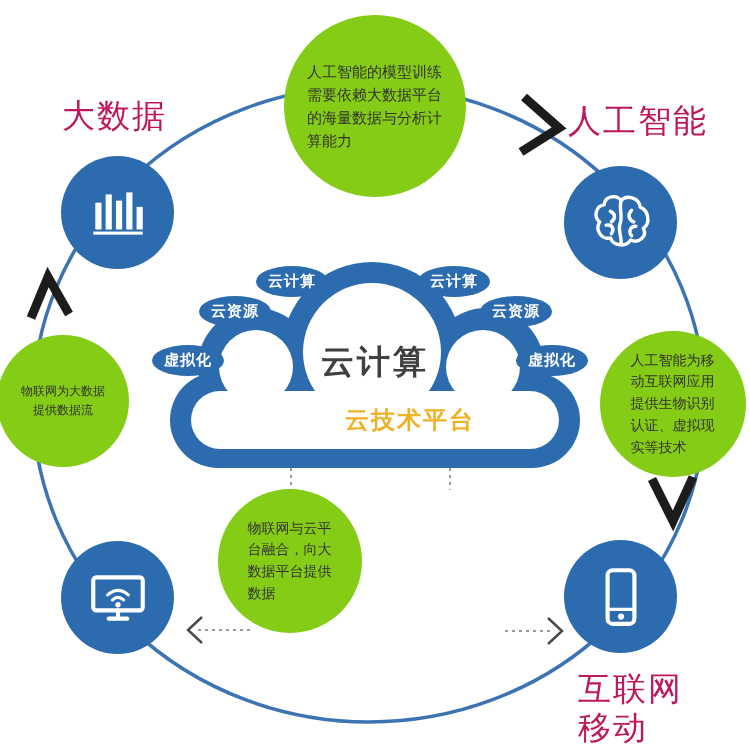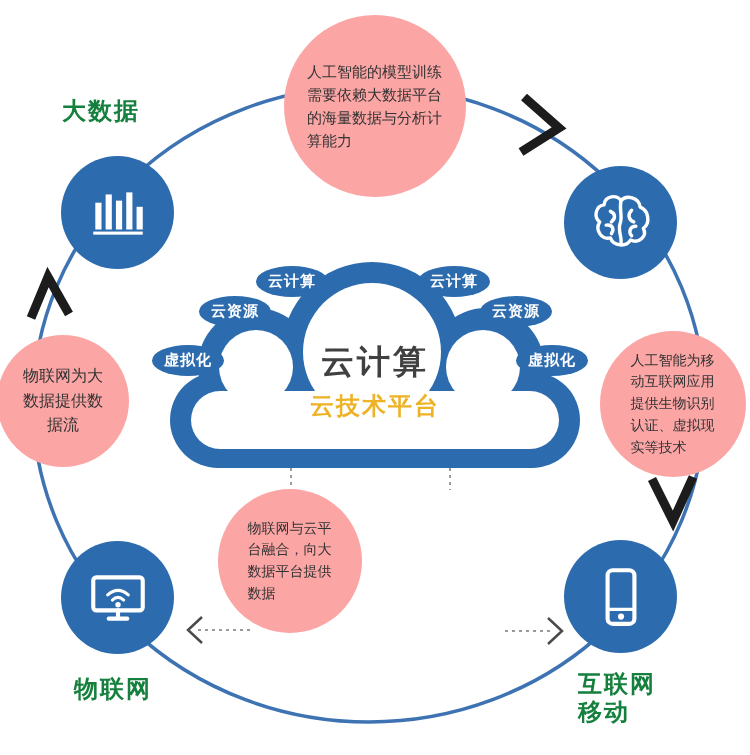--- a/index.html
+++ b/index.html
@@ -5,45 +5,45 @@
   * { margin:0; padding:0; box-sizing:content-box; }
   html,body { background:#fff; }
   .stage {
     position:relative; width:750px; height:755px; overflow:hidden;
     font-family:"Liberation Sans","DejaVu Sans",sans-serif; background:#fff;
   }
   .underlay { position:absolute; left:0; top:0; }
 
   
   .note {
-    position:absolute; background:#fca5a5; border-radius:50%;
+    position:absolute; background:#84cc16; border-radius:50%;
     display:flex; align-items:center; justify-content:center;
     color:#333; 
   }
   .note-text { line-height:1.55; }
 
   
   .node {
     position:absolute; width:113px; height:113px; border-radius:50%;
     background:#2c6cae; display:flex; align-items:center; justify-content:center;
   }
   .node-label {
-    position:absolute; color:#15803d; font-weight:bold; font-size:24px;
+    position:absolute; color:#be185d; font-weight:normal; font-size:33px;
     letter-spacing:2px; line-height:1.18; white-space:nowrap;
   }
 
   
   .cloud-part { position:absolute; background:#2c6cae; }
   .cloud-part.white { background:#fff; }
   .round { border-radius:50%; }
   .cloud-text {
     position:absolute; left:275px; top:340px; width:200px; text-align:center;
   }
   .cloud-title { font-size:33px; font-weight:bold; color:#404040; letter-spacing:3px; }
-  .cloud-subtitle { margin-top:5px; font-size:24px; font-weight:bold; color:#eeb227; letter-spacing:2px; }
+  .cloud-subtitle { margin-top:19px; font-size:24px; font-weight:bold; color:#eeb227; letter-spacing:2px;text-align:right; }
 
   
   .badge {
     position:absolute; width:72px; height:31px; background:#2c6cae; color:#fff;
     border-radius:50%; display:flex; align-items:center; justify-content:center;
     font-size:15px; font-weight:bold; letter-spacing:1px;
   }
 </style>
 </head>
 <body>
@@ -64,21 +64,21 @@
     <path d="M 202 617 L 188 630 L 202 643" fill="none" stroke="#4a4a4a" stroke-width="2.5"></path>
     <path d="M 505 631 L 550 631" stroke="#9a9a9a" stroke-width="2" stroke-dasharray="3 4"></path>
     <path d="M 548 618 L 562 631 L 548 644" fill="none" stroke="#4a4a4a" stroke-width="2.5"></path>
   </svg>
 
   <div class="note" style="left:284px; top:15px; width:182px; height:182px;">
     <div class="note-text" style="width:136px; font-size:15px; text-align:left;">人工智能的模型训练需要依赖大数据平台的海量数据与分析计算能力</div>
   </div>
 
   <div class="note" style="left:-3px; top:335px; width:132px; height:132px;">
-    <div class="note-text" style="width:92px; font-size:16px; text-align:center;">物联网为大数据提供数据流</div>
+    <div class="note-text" style="width:92px; font-size:12px; text-align:center;">物联网为大数据提供数据流</div>
   </div>
 
   <div class="note" style="left:600px; top:331px; width:146px; height:146px;">
     <div class="note-text" style="width:85px; font-size:14px; text-align:left;">人工智能为移动互联网应用提供生物识别认证、虚拟现实等技术</div>
   </div>
 
   <div class="note" style="left:218px; top:489px; width:144px; height:144px;">
     <div class="note-text" style="width:85px; font-size:14px; text-align:left;">物联网与云平台融合，向大数据平台提供数据</div>
   </div>
 
@@ -110,20 +110,21 @@
     <svg width="66" height="66" viewBox="0 0 64 64">
       <rect x="10" y="22" width="6" height="26" fill="#fff"></rect>
       <rect x="20" y="14" width="6" height="34" fill="#fff"></rect>
       <rect x="30" y="20" width="6" height="28" fill="#fff"></rect>
       <rect x="40" y="12" width="6" height="36" fill="#fff"></rect>
       <rect x="50" y="26" width="6" height="22" fill="#fff"></rect>
       <rect x="8" y="50" width="48" height="3" fill="#fff"></rect>
     </svg>
   </div>
 
+  <div class="node-label" style="left:568px; top:102px;">人工智能</div>
   <div class="node" style="left:564px; top:166px;">
     <svg width="68" height="68" viewBox="0 0 64 64" fill="none" stroke="#fff" stroke-width="3.2" stroke-linecap="round" stroke-linejoin="round">
       <path d="M32 11 C28 5 17 6 16 15 C8 16 6 27 12 31 C7 39 14 48 22 46 C25 54 37 55 41 48 C49 52 57 44 53 37 C60 32 58 20 50 17 C49 8 37 5 32 11 Z"></path>
       <path d="M32 11 C30 20 34 26 31 33 C29 39 33 46 32 51"></path>
       <path d="M22 21 C27 23 27 28 23 31"></path>
       <path d="M18 34 C24 33 26 38 23 42"></path>
       <path d="M42 20 C38 24 39 29 44 31"></path>
       <path d="M46 35 C40 35 39 41 42 44"></path>
     </svg>
   </div>
@@ -131,21 +132,20 @@
   <div class="node" style="left:61px; top:541px;">
     <svg width="66" height="66" viewBox="0 0 64 64" fill="none" stroke="#fff" stroke-linecap="round" stroke-linejoin="round">
       <rect x="8" y="12" width="48" height="32" rx="3" stroke-width="4"></rect>
       <path d="M22 29 q 10 -9 20 0" stroke-width="3"></path>
       <path d="M26.5 34 q 5.5 -5 11 0" stroke-width="3"></path>
       <circle cx="32" cy="38.5" r="2.6" fill="#fff" stroke="none"></circle>
       <path d="M32 44 v 6" stroke-width="4"></path>
       <path d="M23 52 h 18" stroke-width="4"></path>
     </svg>
   </div>
-  <div class="node-label" style="left:74px; top:675px;">物联网</div>
 
   <div class="node" style="left:564px; top:540px;">
     <svg width="66" height="66" viewBox="0 0 64 64" fill="none" stroke="#fff" stroke-linecap="round" stroke-linejoin="round">
       <rect x="19" y="6" width="26" height="52" rx="5" stroke-width="4"></rect>
       <path d="M19 44 h 26" stroke-width="3"></path>
       <circle cx="32" cy="51" r="3" fill="#fff" stroke="none"></circle>
     </svg>
   </div>
   <div class="node-label" style="left:578px; top:670px;">
     <div>互联网</div>

